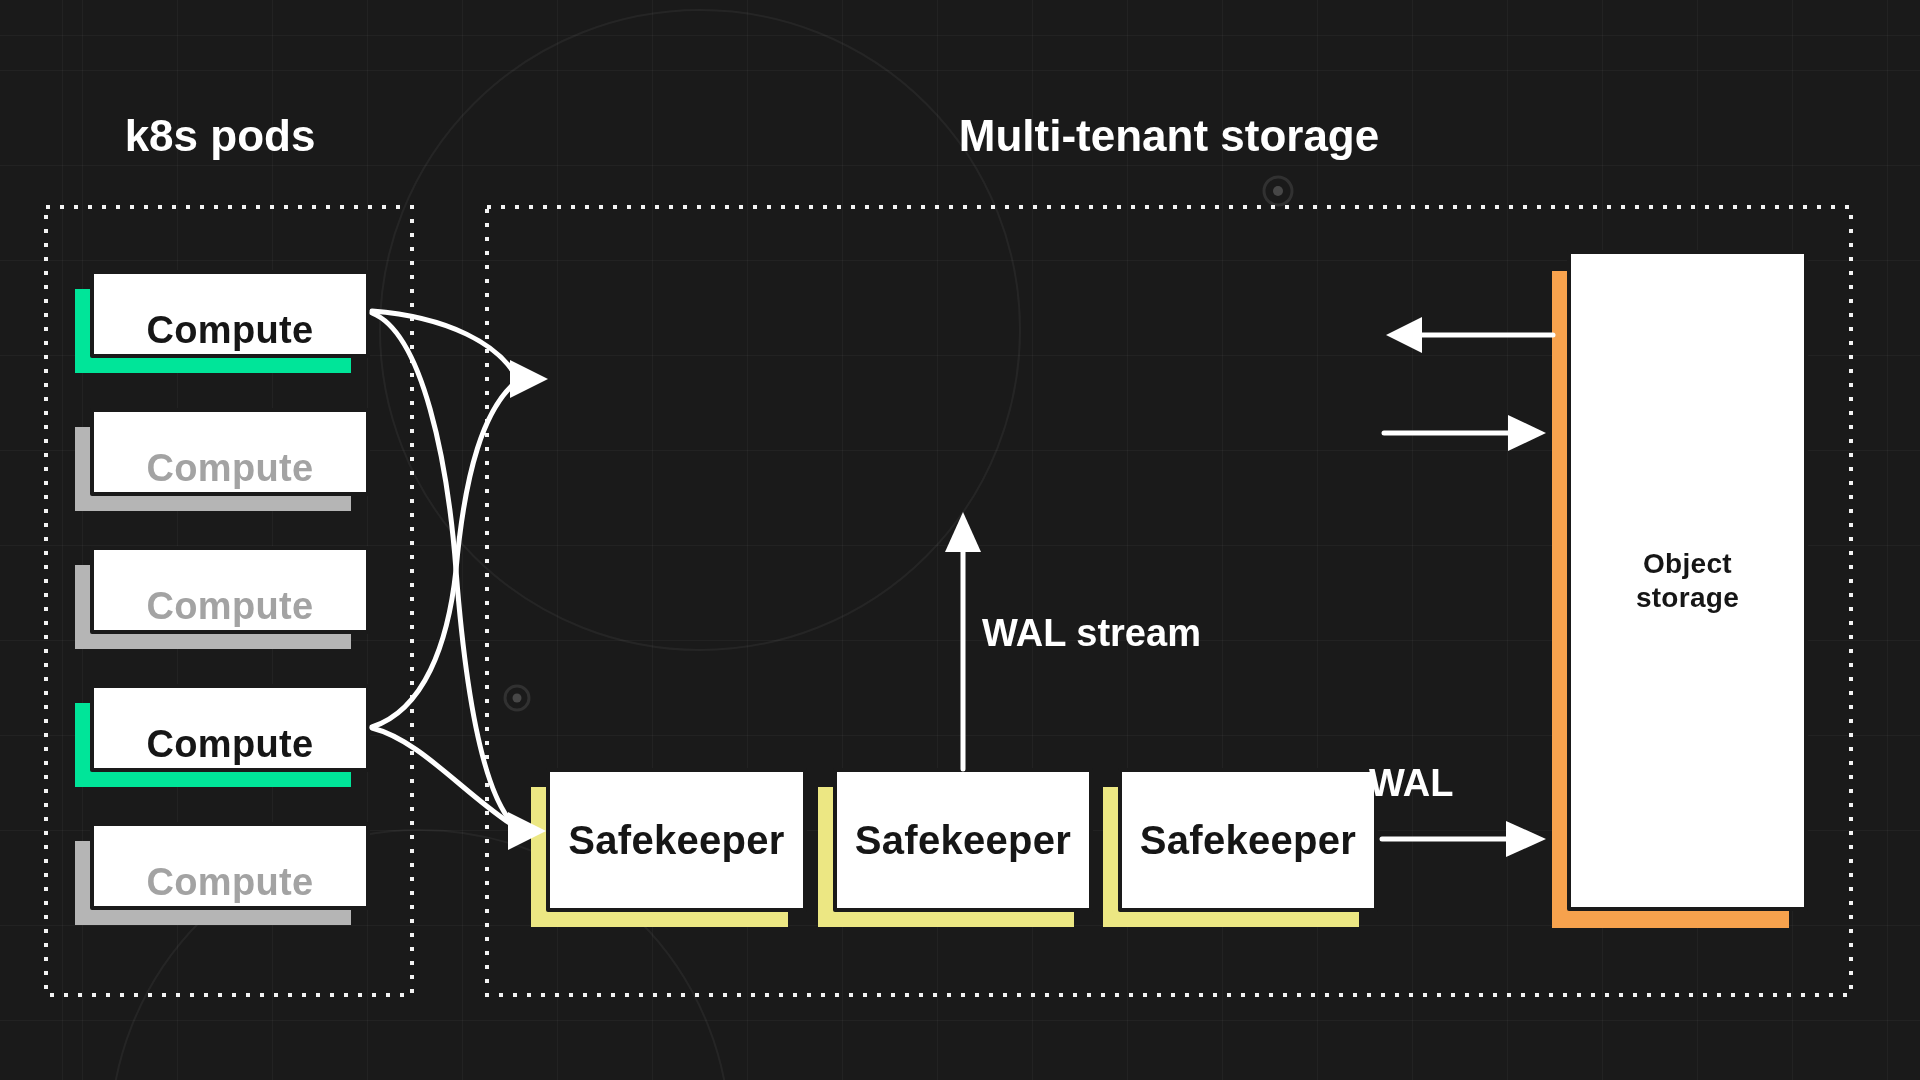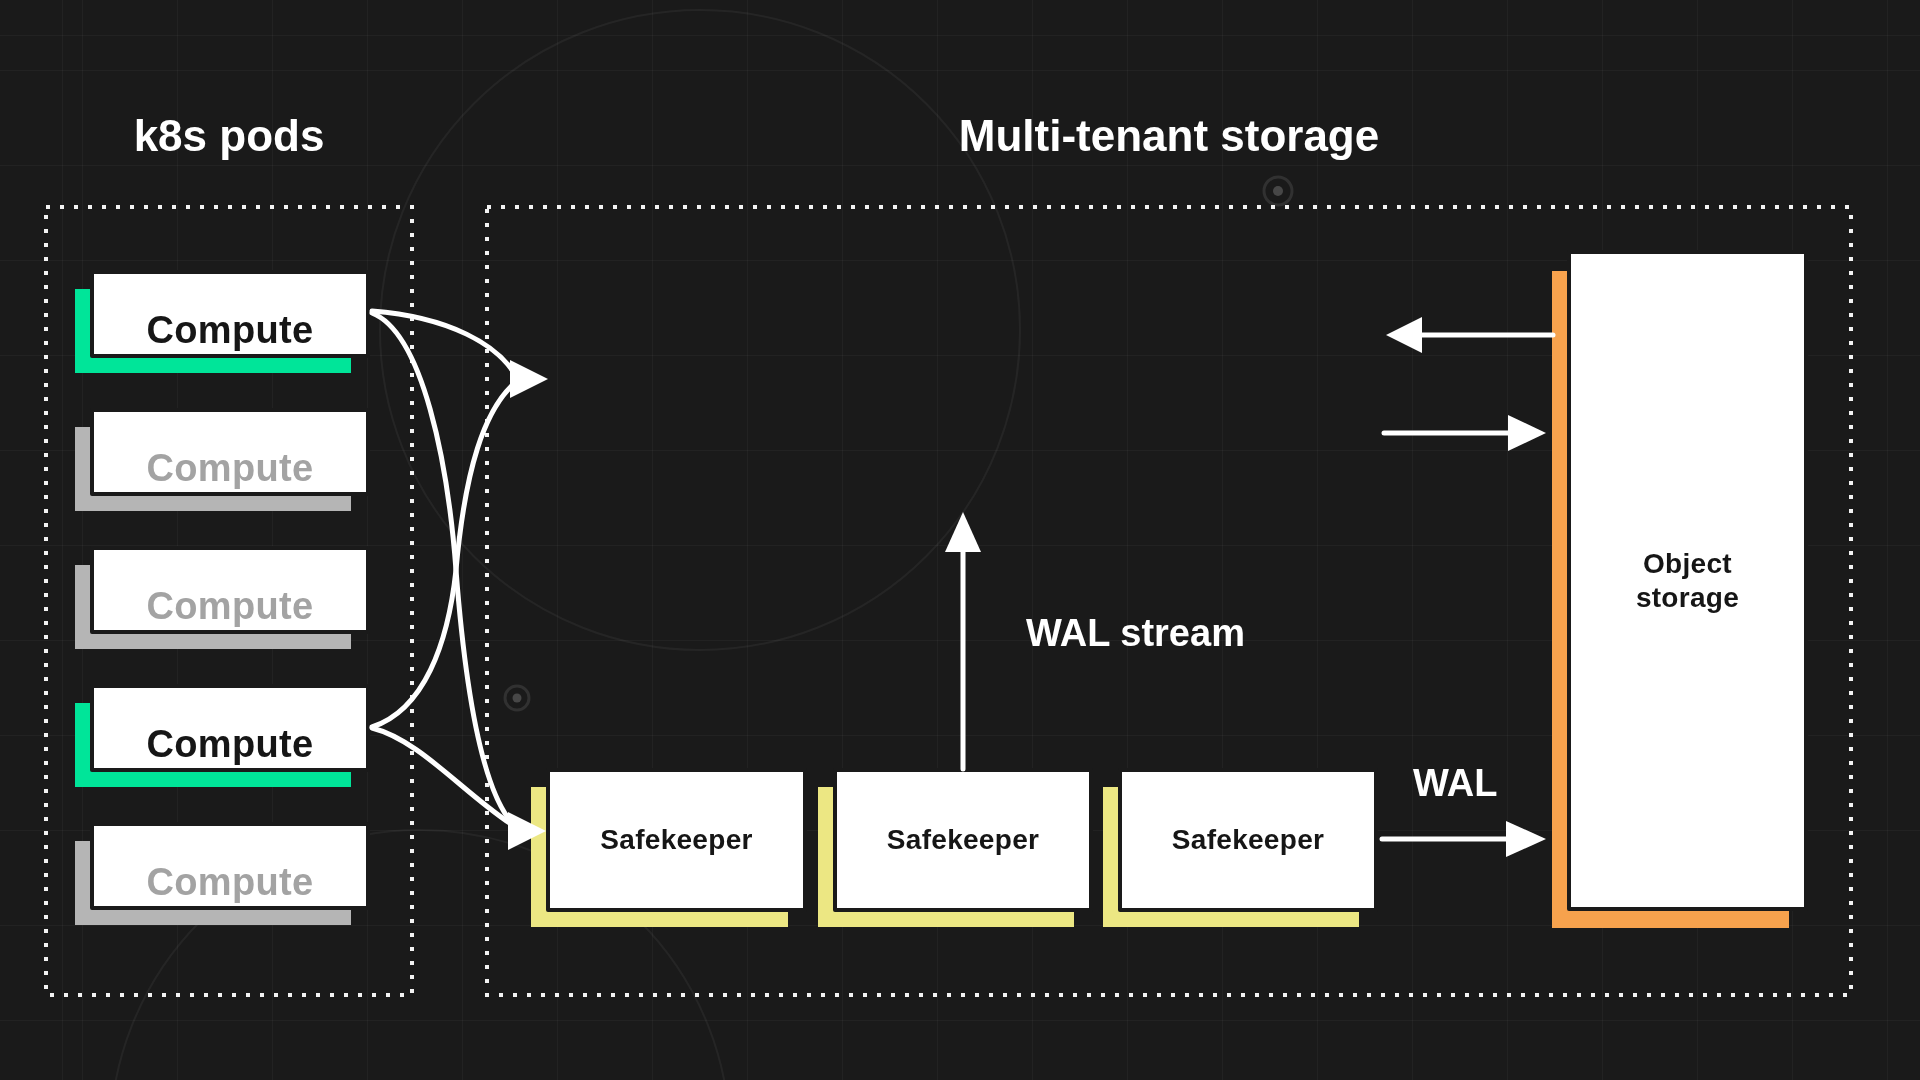--- a/index.html
+++ b/index.html
@@ -13,21 +13,21 @@
     font-family:"Liberation Sans", sans-serif;
   }
   .layer { position:absolute; left:0; top:0; width:1920px; height:1080px; pointer-events:none; }
   .bg-layer { z-index:1; }
   .fg-layer { z-index:3; }
 
   .zone-title {
     position:absolute; z-index:2; text-align:center;
     font-size:44px; font-weight:bold; color:#ffffff; line-height:1.1;
   }
-  .title-k8s   { left:45px;  top:112px; width:368px; }
+  .title-k8s   { left:36px;  top:112px; width:368px; }
   .title-multi { left:487px; top:112px; width:1364px; }
 
   .node {
     position:absolute; z-index:2; box-sizing:border-box;
     background:var(--surface,#ffffff);
     border:4px solid var(--background,#1a1a1a);
     border-radius:2px;
     display:flex; align-items:center; justify-content:center;
     font-weight:bold; font-size:38px; color:var(--ink,#161616);
     letter-spacing:0.3px; text-align:center; line-height:1.2;
@@ -36,29 +36,29 @@
   .compute-1 { top:270px; }
   .compute-2 { top:408px; }
   .compute-3 { top:546px; }
   .compute-4 { top:684px; }
   .compute-5 { top:822px; }
   .active   { box-shadow:-17px 17px 0 -2px var(--green,#00e599); }
   .inactive { box-shadow:-17px 17px 0 -2px var(--gray,#b5b5b5); color:var(--inactive-ink,#a3a3a3); }
 
   .pageserver { left:545px; top:264px; width:836px; height:226px; font-size:40px;
                 box-shadow:-19px 17px 0 -2px var(--purple,#a48ff7); }
-  .safekeeper { top:768px; height:144px; font-size:28px;
+  .safekeeper { top:768px; height:144px; font-size:40px;
                 box-shadow:-17px 17px 0 -2px var(--yellow,#ece783); }
   .safekeeper-1 { left:546px; width:261px; }
   .safekeeper-2 { left:833px; width:260px; }
   .safekeeper-3 { left:1118px; width:260px; }
   .object-storage { left:1567px; top:250px; width:241px; height:661px; font-size:28px;
                     box-shadow:-17px 19px 0 -2px var(--orange,#f7a24d); padding:0 26px; }
 
-  .flow-label { position:absolute; z-index:3; font-weight:bold; font-size:38px; color:#ffffff; white-space:nowrap;margin-left:44px; }
+  .flow-label { position:absolute; z-index:3; font-weight:bold; font-size:38px; color:#ffffff; white-space:nowrap; }
   .wal-stream-label { left:982px; top:612px; }
   .wal-label { left:1369px; top:762px; }
 
   .dotted { fill:none; stroke:rgba(255,255,255,0.95); stroke-width:4; stroke-dasharray:4 10; }
   .arrow  { fill:none; stroke:var(--arrow,#ffffff); stroke-width:5; stroke-linecap:round; }
   .arrowhead { fill:var(--arrow,#ffffff); stroke:none; }
   .deco { fill:none; stroke:rgba(255,255,255,0.05); stroke-width:2; }
   .ring { fill:none; stroke:rgba(255,255,255,0.10); stroke-width:3; }
   .ring-dot { fill:rgba(255,255,255,0.20); stroke:none; }
 </style>

